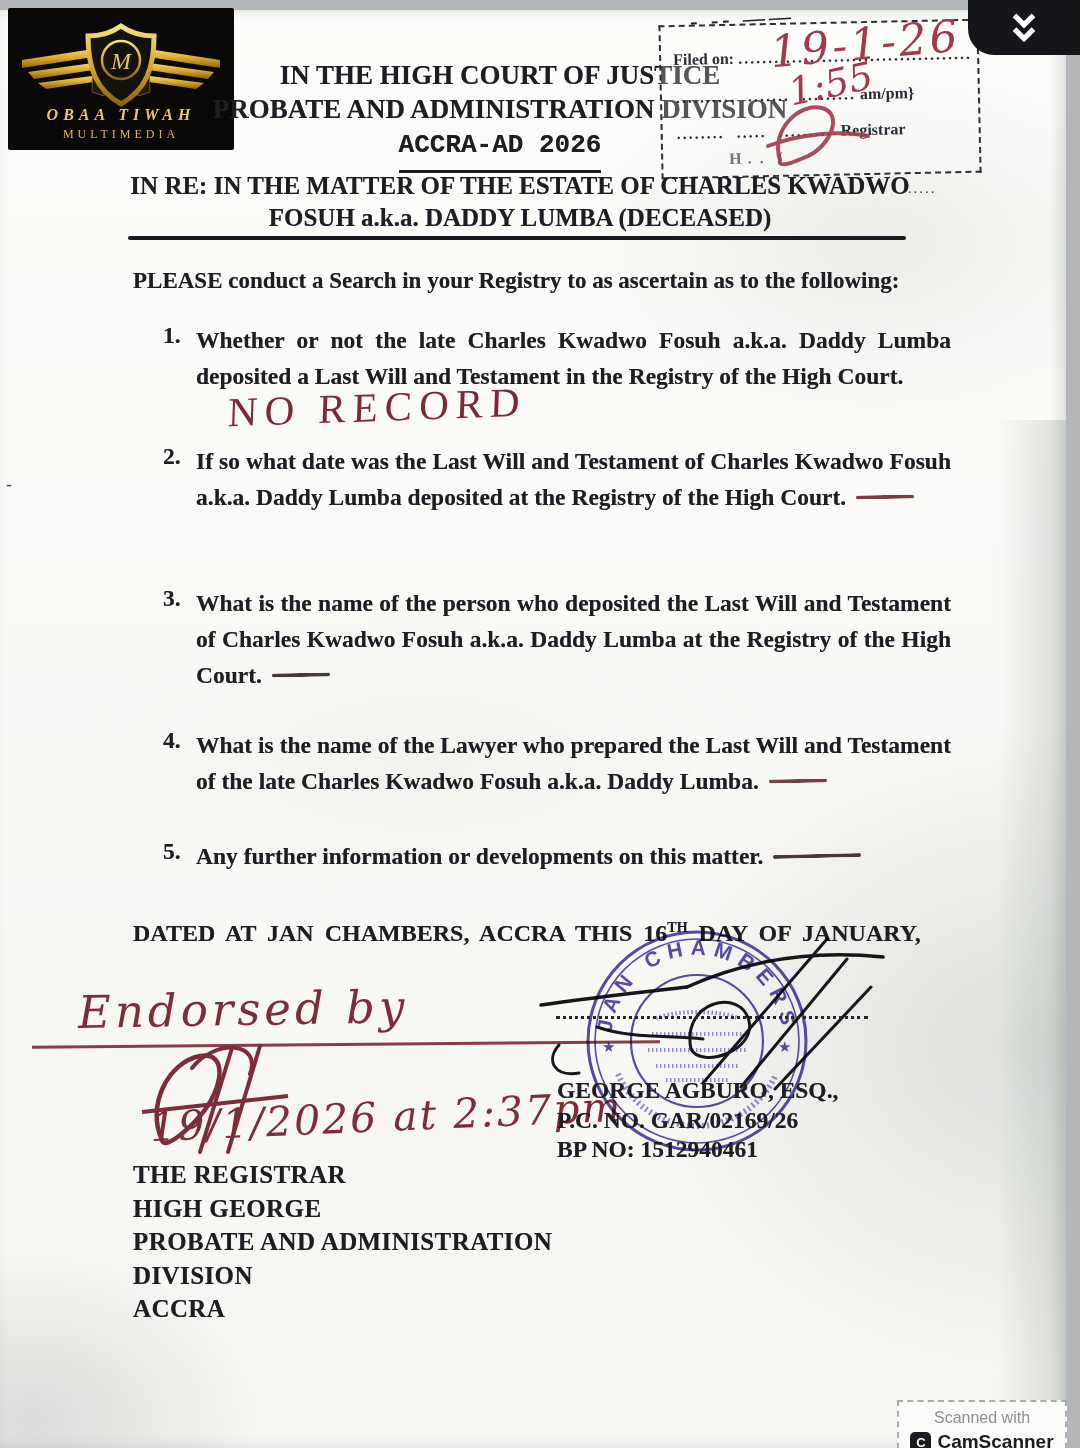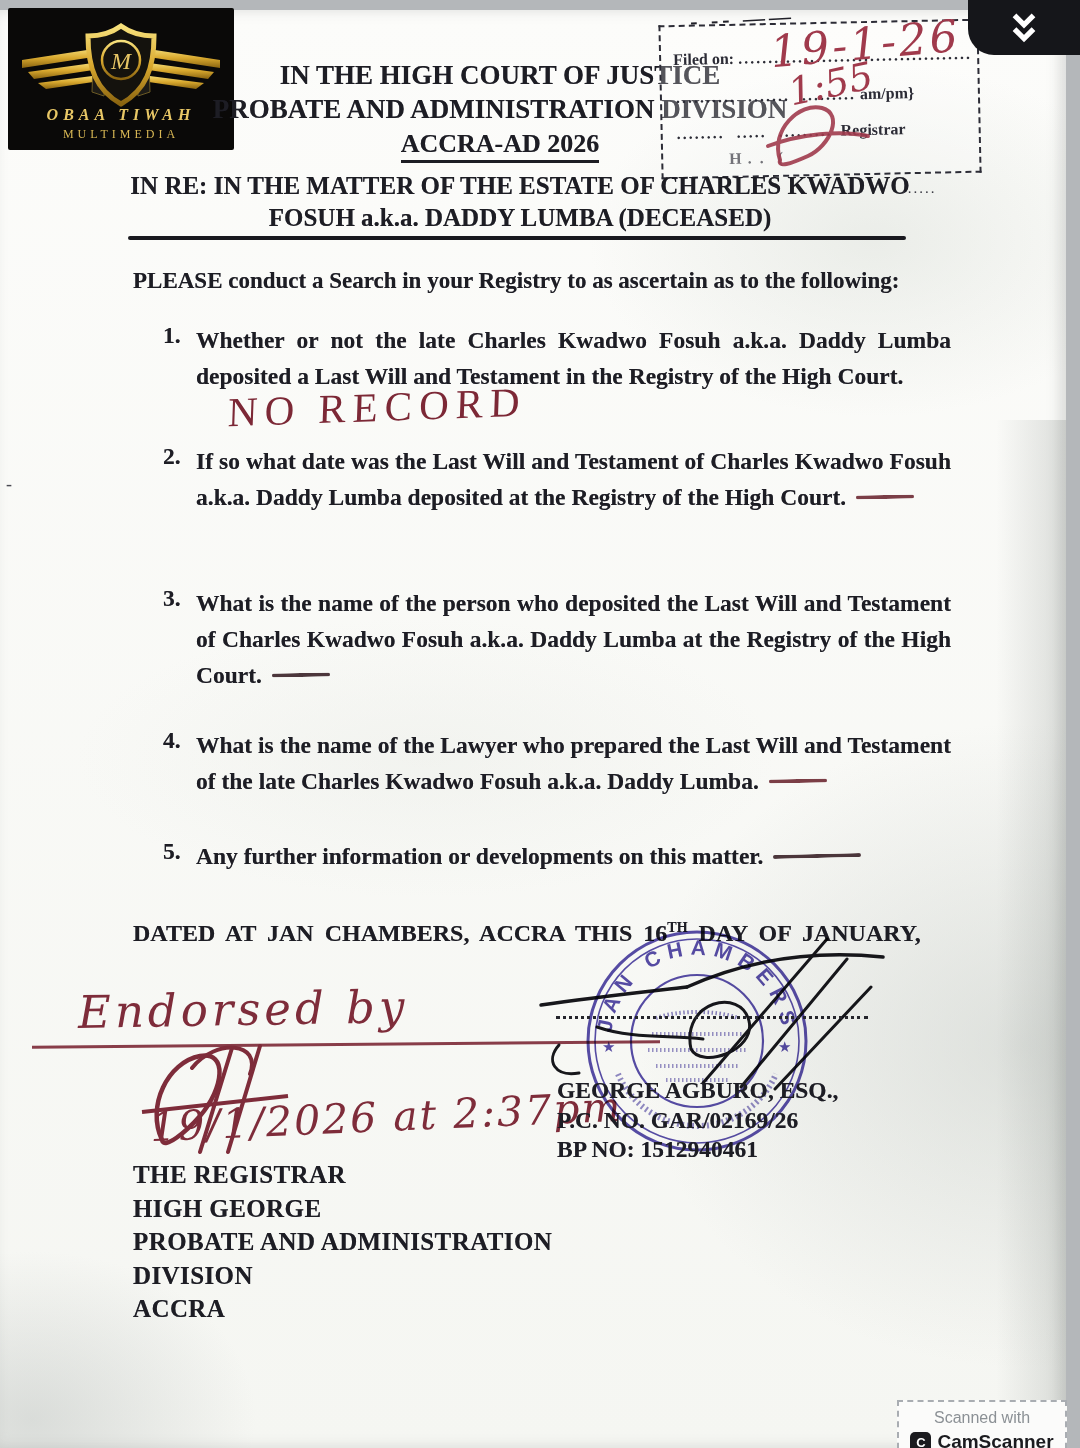--- a/index.html
+++ b/index.html
@@ -22,21 +22,21 @@
     position:absolute; right:14px; top:420px; width:70px; height:1018px;
     background:linear-gradient(to right, transparent, rgba(140,146,142,0.28));
     pointer-events:none;
   }
   
   .printed{ color:#1d1d24; font-weight:bold; text-shadow:0 0 .4px rgba(25,25,40,.55); }
   .court-header{ position:absolute; left:180px; top:60px; width:640px; text-align:center; }
   .court-header .h1{ font-size:27px; white-space:nowrap;text-align:center; }
   .court-header .h2{ font-size:27px; white-space:nowrap; margin-top:3px; }
   .court-header .h3{ font-size:26px; margin-top:4px; }
-  .court-header .h3 span{ border-bottom:3px solid #1d1d24; padding-bottom:2px; }
+  .court-header .h3 span{ border-bottom:3px solid #1d1d24; padding-bottom:10px;font-family:Liberation Mono, monospace; }
 
   .case-title{ position:absolute; left:110px; top:172px; width:820px; text-align:center; }
   .case-title .t1{ font-size:25px; white-space:nowrap; }
   .case-title .t2{ font-size:25px; margin-top:4px; }
   .title-rule{ position:absolute; left:128px; top:236px; width:778px; height:4px; background:#19191f; border-radius:2px; }
   .title-dots{ position:absolute; left:902px; top:180px; color:#3a3a44; font-size:15px; letter-spacing:2px; }
 
   .intro-line{ position:absolute; left:133px; top:268px; font-size:23px; white-space:nowrap; }
 
   .s-item{ position:absolute; left:163px; width:790px; display:flex; }

